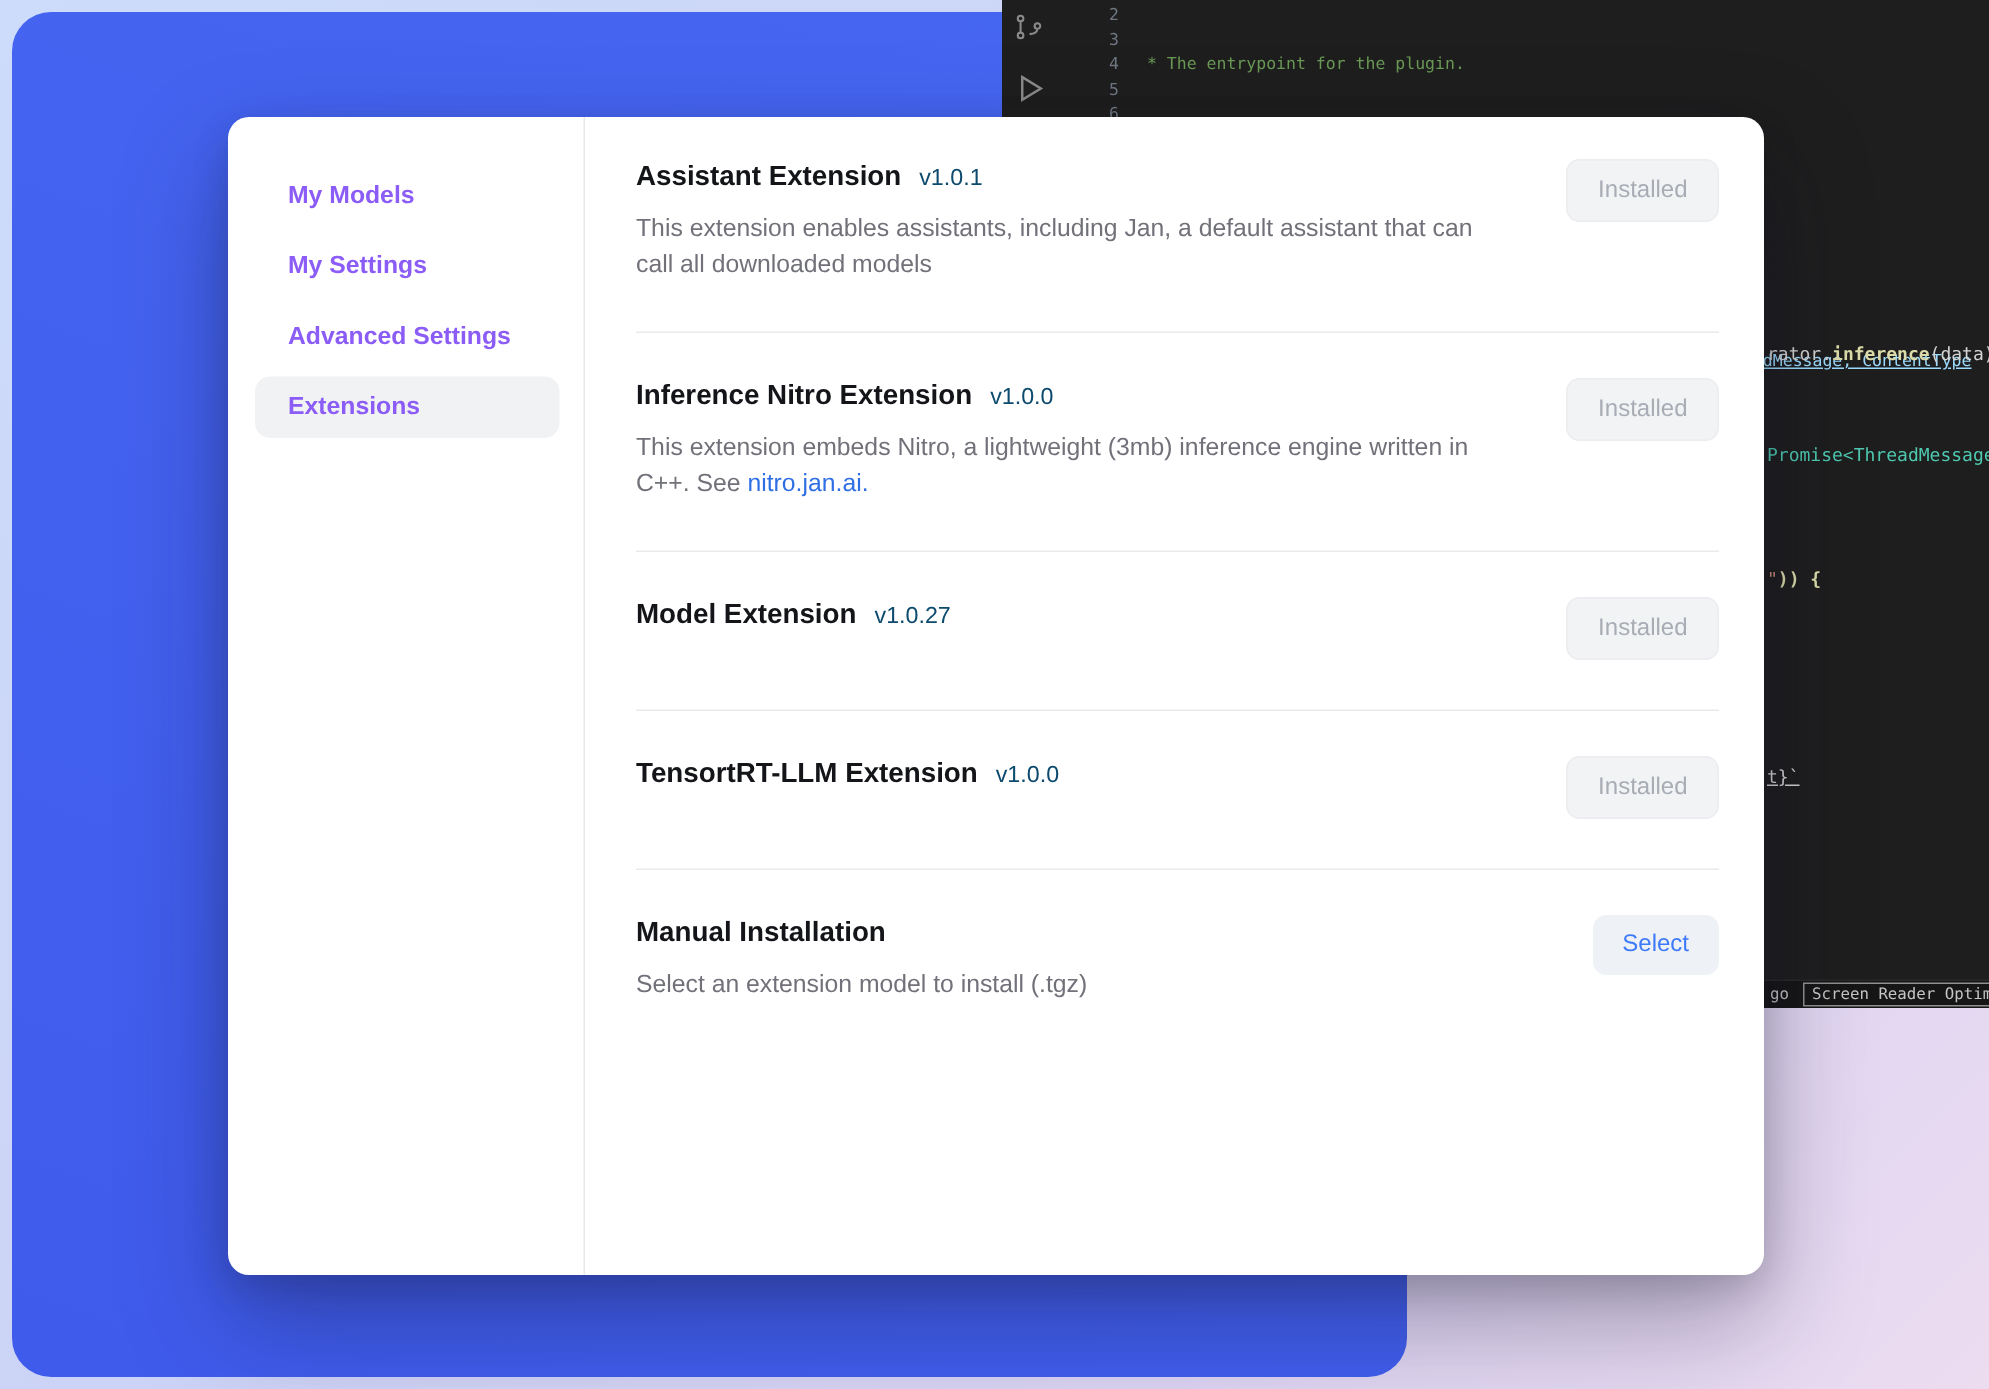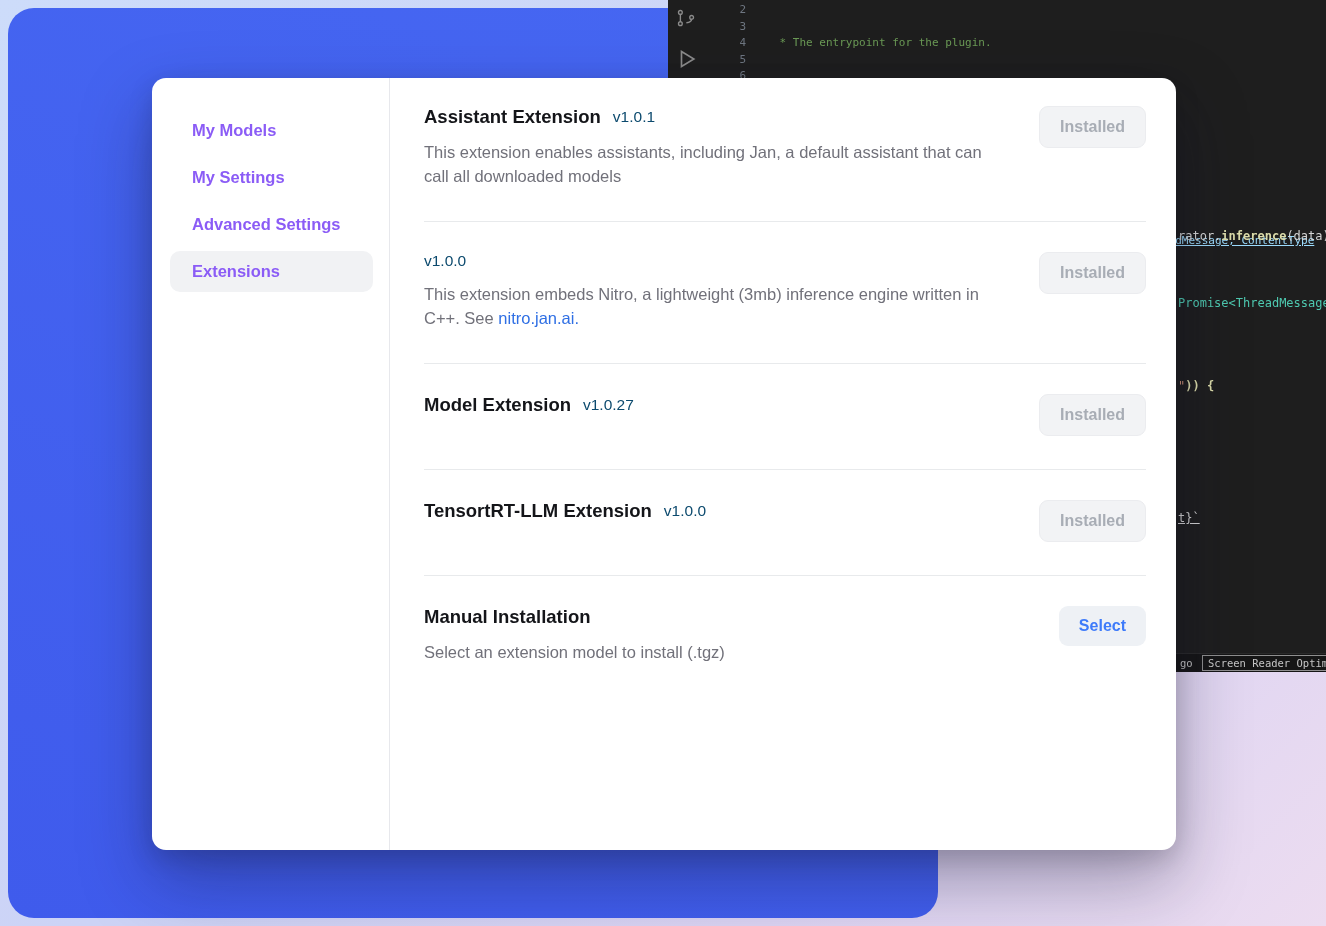--- a/index.html
+++ b/index.html
@@ -27,21 +27,21 @@
   .activity { position:absolute; left:0; top:0; width:52px; height:100%; }
   .act-icon { position:absolute; left:8px; cursor:pointer; }
   .act-icon.scm { top:8px; }
   .act-icon.run { top:48px; }
   .gutter { position:absolute; left:56px; top:2px; width:22px; text-align:right;
             color:#6e7681; line-height:16.5px; }
   .gutter div { height:16.5px; }
   .code { position:absolute; left:90px; top:2px; right:0; line-height:16.5px;
           white-space:pre; overflow:hidden; }
   .code .cl { height:16.5px; }
-  .c-comment { color:var(--comment,#6a9955);margin-left:15px; }
+  .c-comment { color:var(--comment,#6a9955); }
   .c-kw { color:var(--keyword,#c586c0); }
   .c-id { color:var(--identifier,#9cdcfe); text-decoration:underline; }
   .c-type { color:var(--type,#4ec9b0); }
   .c-str { color:var(--string,#ce9178); }
   .c-fn { color:var(--function,#dcdcaa);font-weight:bold; }
   .c-plain { color:#d4d4d4; }
   .frag { position:absolute; left:510px; white-space:pre; font-size:12px; }
   .frag.f1 { top:229px; }
   .frag.f2 { top:296px; }
   .frag.f3 { top:379px; }
@@ -66,27 +66,27 @@
   .nav-item { padding:11px 22px; border-radius:10px; font-weight:700;
               font-size:16.5px; color:#8b5cf6; margin-bottom:6px; cursor:pointer; }
   .nav-item.active { background:#f1f2f4; }
 
   .content { flex:1; padding:12px 30px 0 34px; overflow:hidden; }
   .row { display:flex; justify-content:space-between; align-items:flex-start;
          padding:30px 0 33px; }
   .row:first-child { padding-top:16px; }
   .row + .row { border-top:1px solid #e8eaec; }
   .row-text { max-width:578px; }
-  .row-title-line { display:flex; align-items:center; gap:12px; margin-bottom:12px; }
+  .row-title-line { display:flex; align-items:flex-end; gap:12px; margin-bottom:12px; }
   .row-title { font-size:18.5px; font-weight:700; color:#141519; }
   .row-version { font-size:15.5px; color:#0c4a6e; }
   .row-desc { font-size:16.5px; color:#71717a; line-height:24px; }
   .desc-link { color:var(--link,#2f6fe4); text-decoration:none; cursor:pointer; }
   .btn { border:none; border-radius:9px; padding:11px 20px; font-size:16px;
-         font-weight:700; font-family:inherit; cursor:pointer; flex-shrink:0; }
+         font-weight:400; font-family:inherit; cursor:pointer; flex-shrink:0; }
   .btn.installed { background:#f2f3f5; color:#a8adb5; border:1px solid #ebecef; }
   .btn.select { background:#eef1f5; color:var(--select-button-text,#3e7bfa);margin-left:24px; }
 </style>
 </head>
 <body>
 
 <div class="blue-panel"></div>
 
 <div class="editor">
   <div class="activity">
@@ -147,20 +147,21 @@
           <span class="row-version">v1.0.1</span>
         </div>
         <div class="row-desc"><span>This extension enables assistants, including Jan, a default assistant that can call all downloaded models</span></div>
       </div>
       <button class="btn installed">Installed</button>
     </div>
 
     <div class="row">
       <div class="row-text">
         <div class="row-title-line">
+          <span class="row-title">Inference Nitro Extension</span>
           <span class="row-version">v1.0.0</span>
         </div>
         <div class="row-desc"><span>This extension embeds Nitro, a lightweight (3mb) inference engine written in C++. See </span><a class="desc-link">nitro.jan.ai.</a></div>
       </div>
       <button class="btn installed">Installed</button>
     </div>
 
     <div class="row">
       <div class="row-text">
         <div class="row-title-line">

